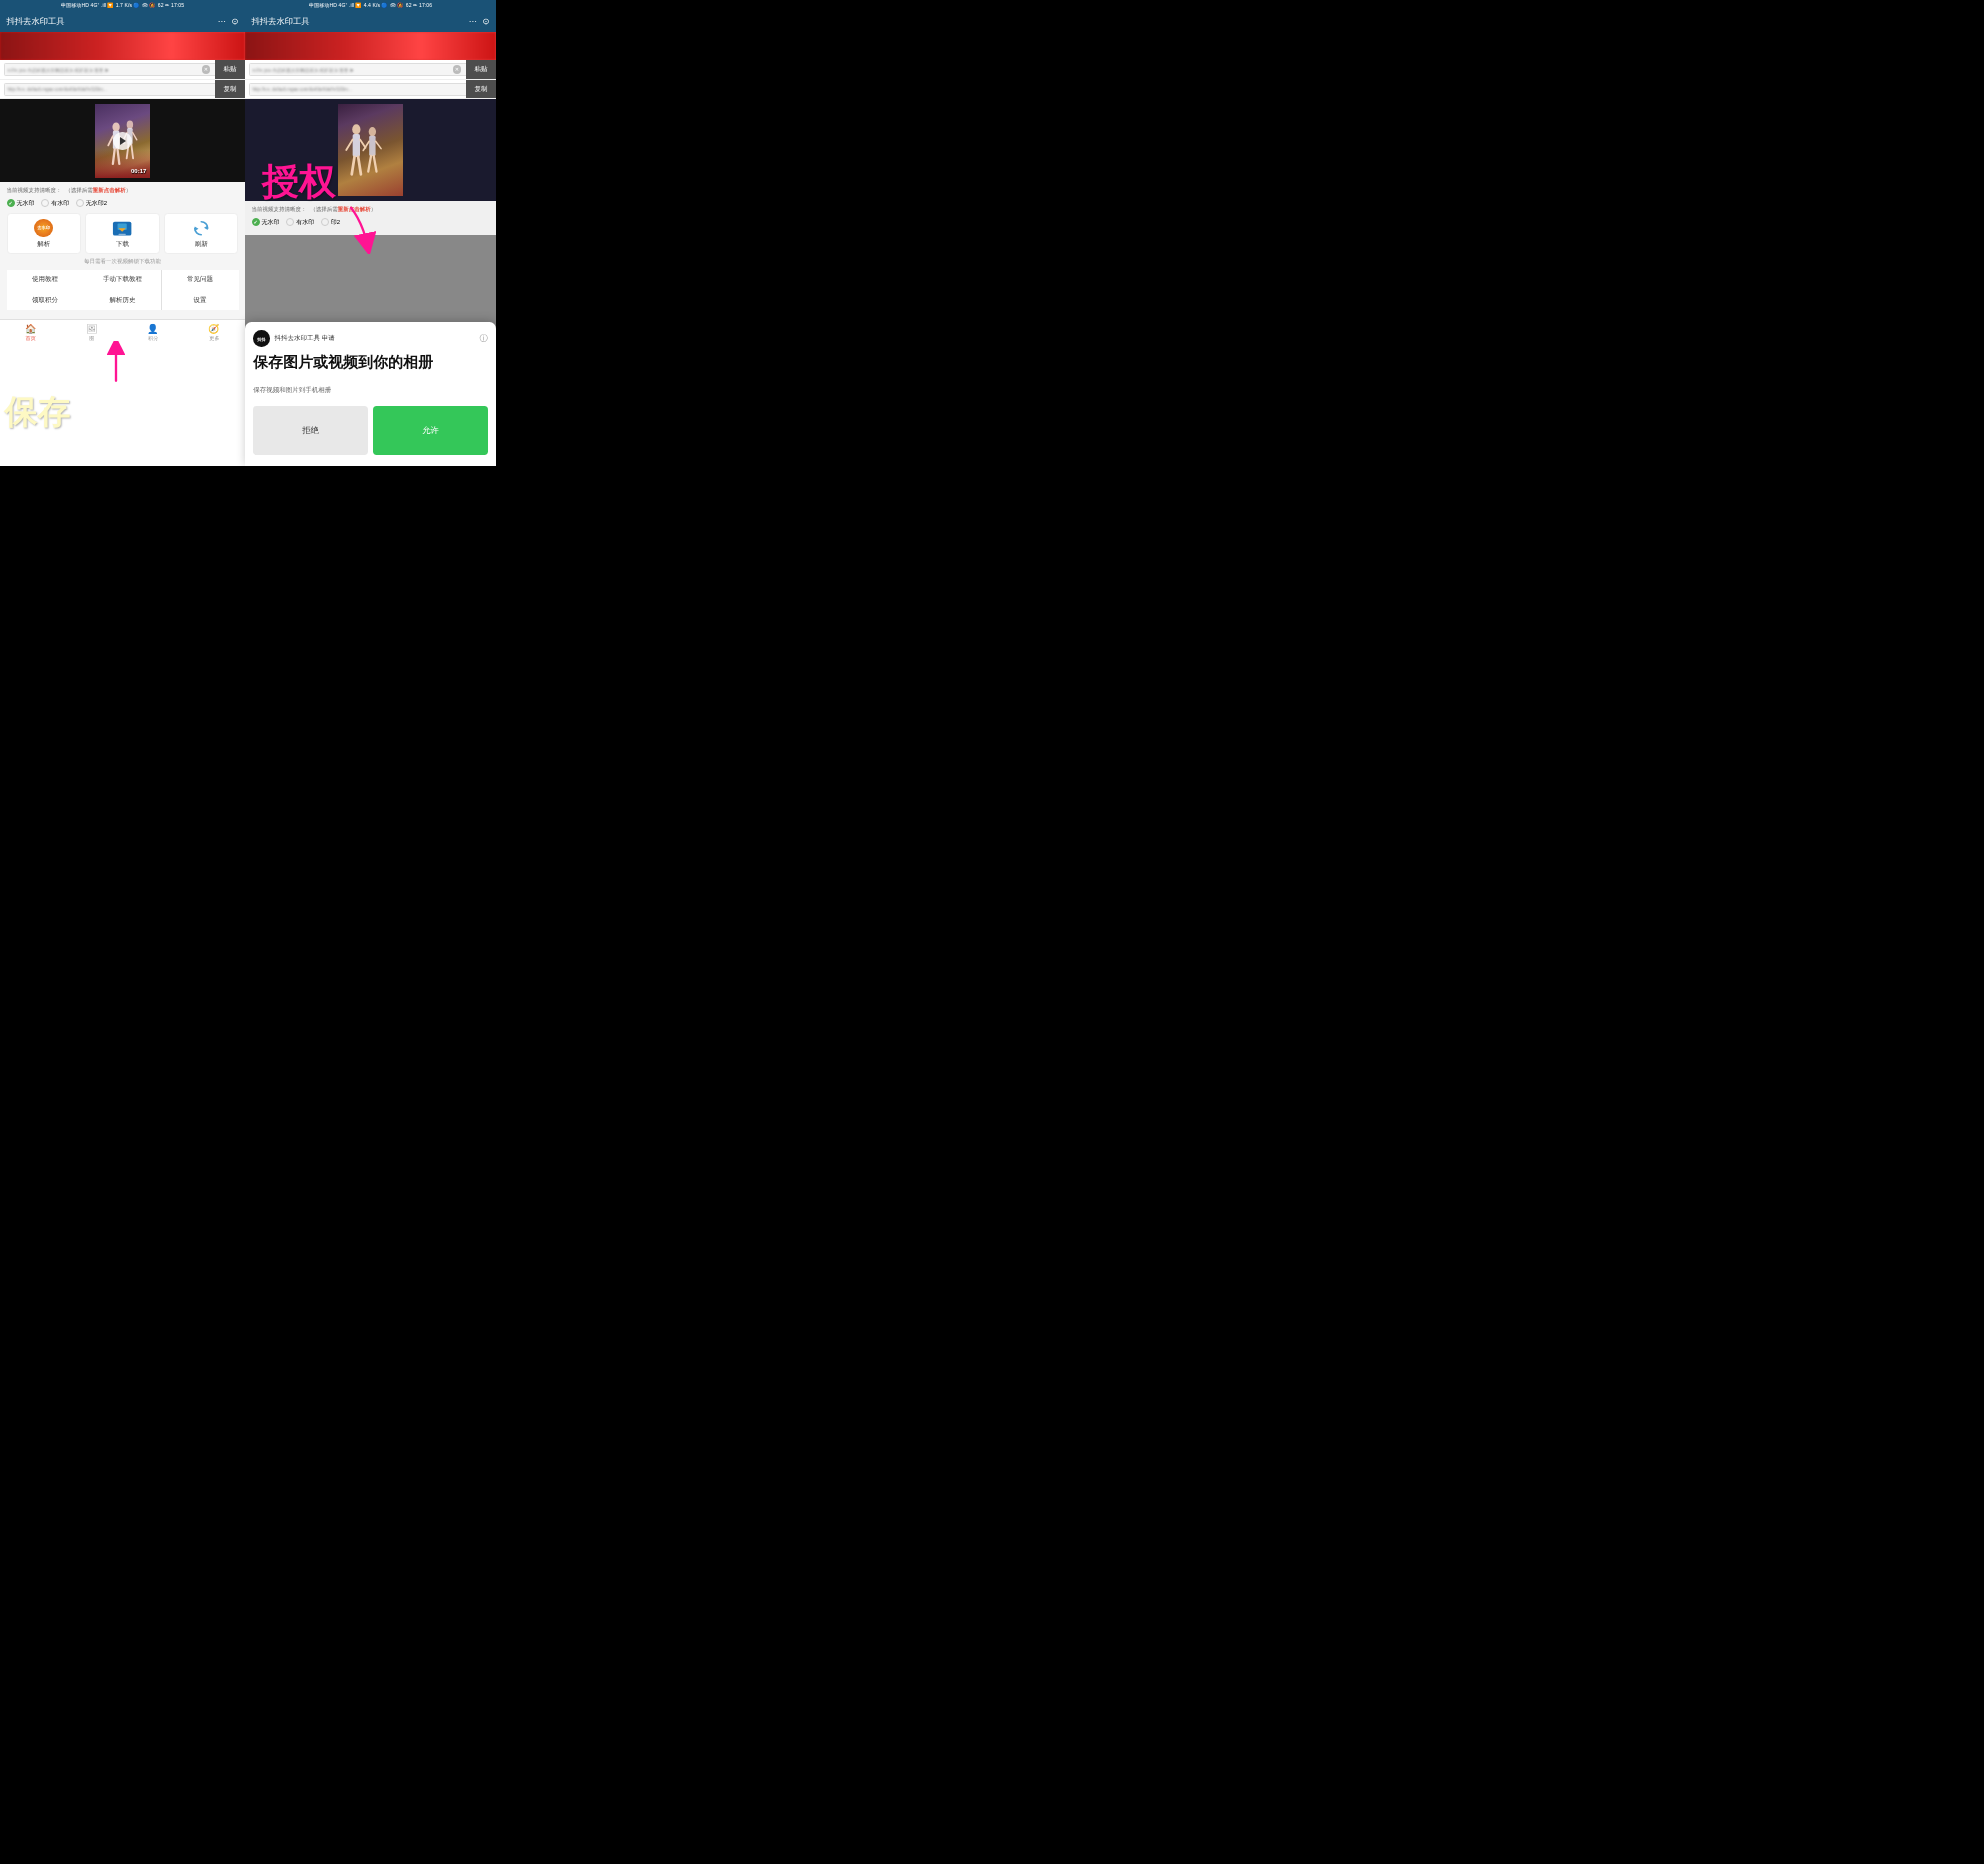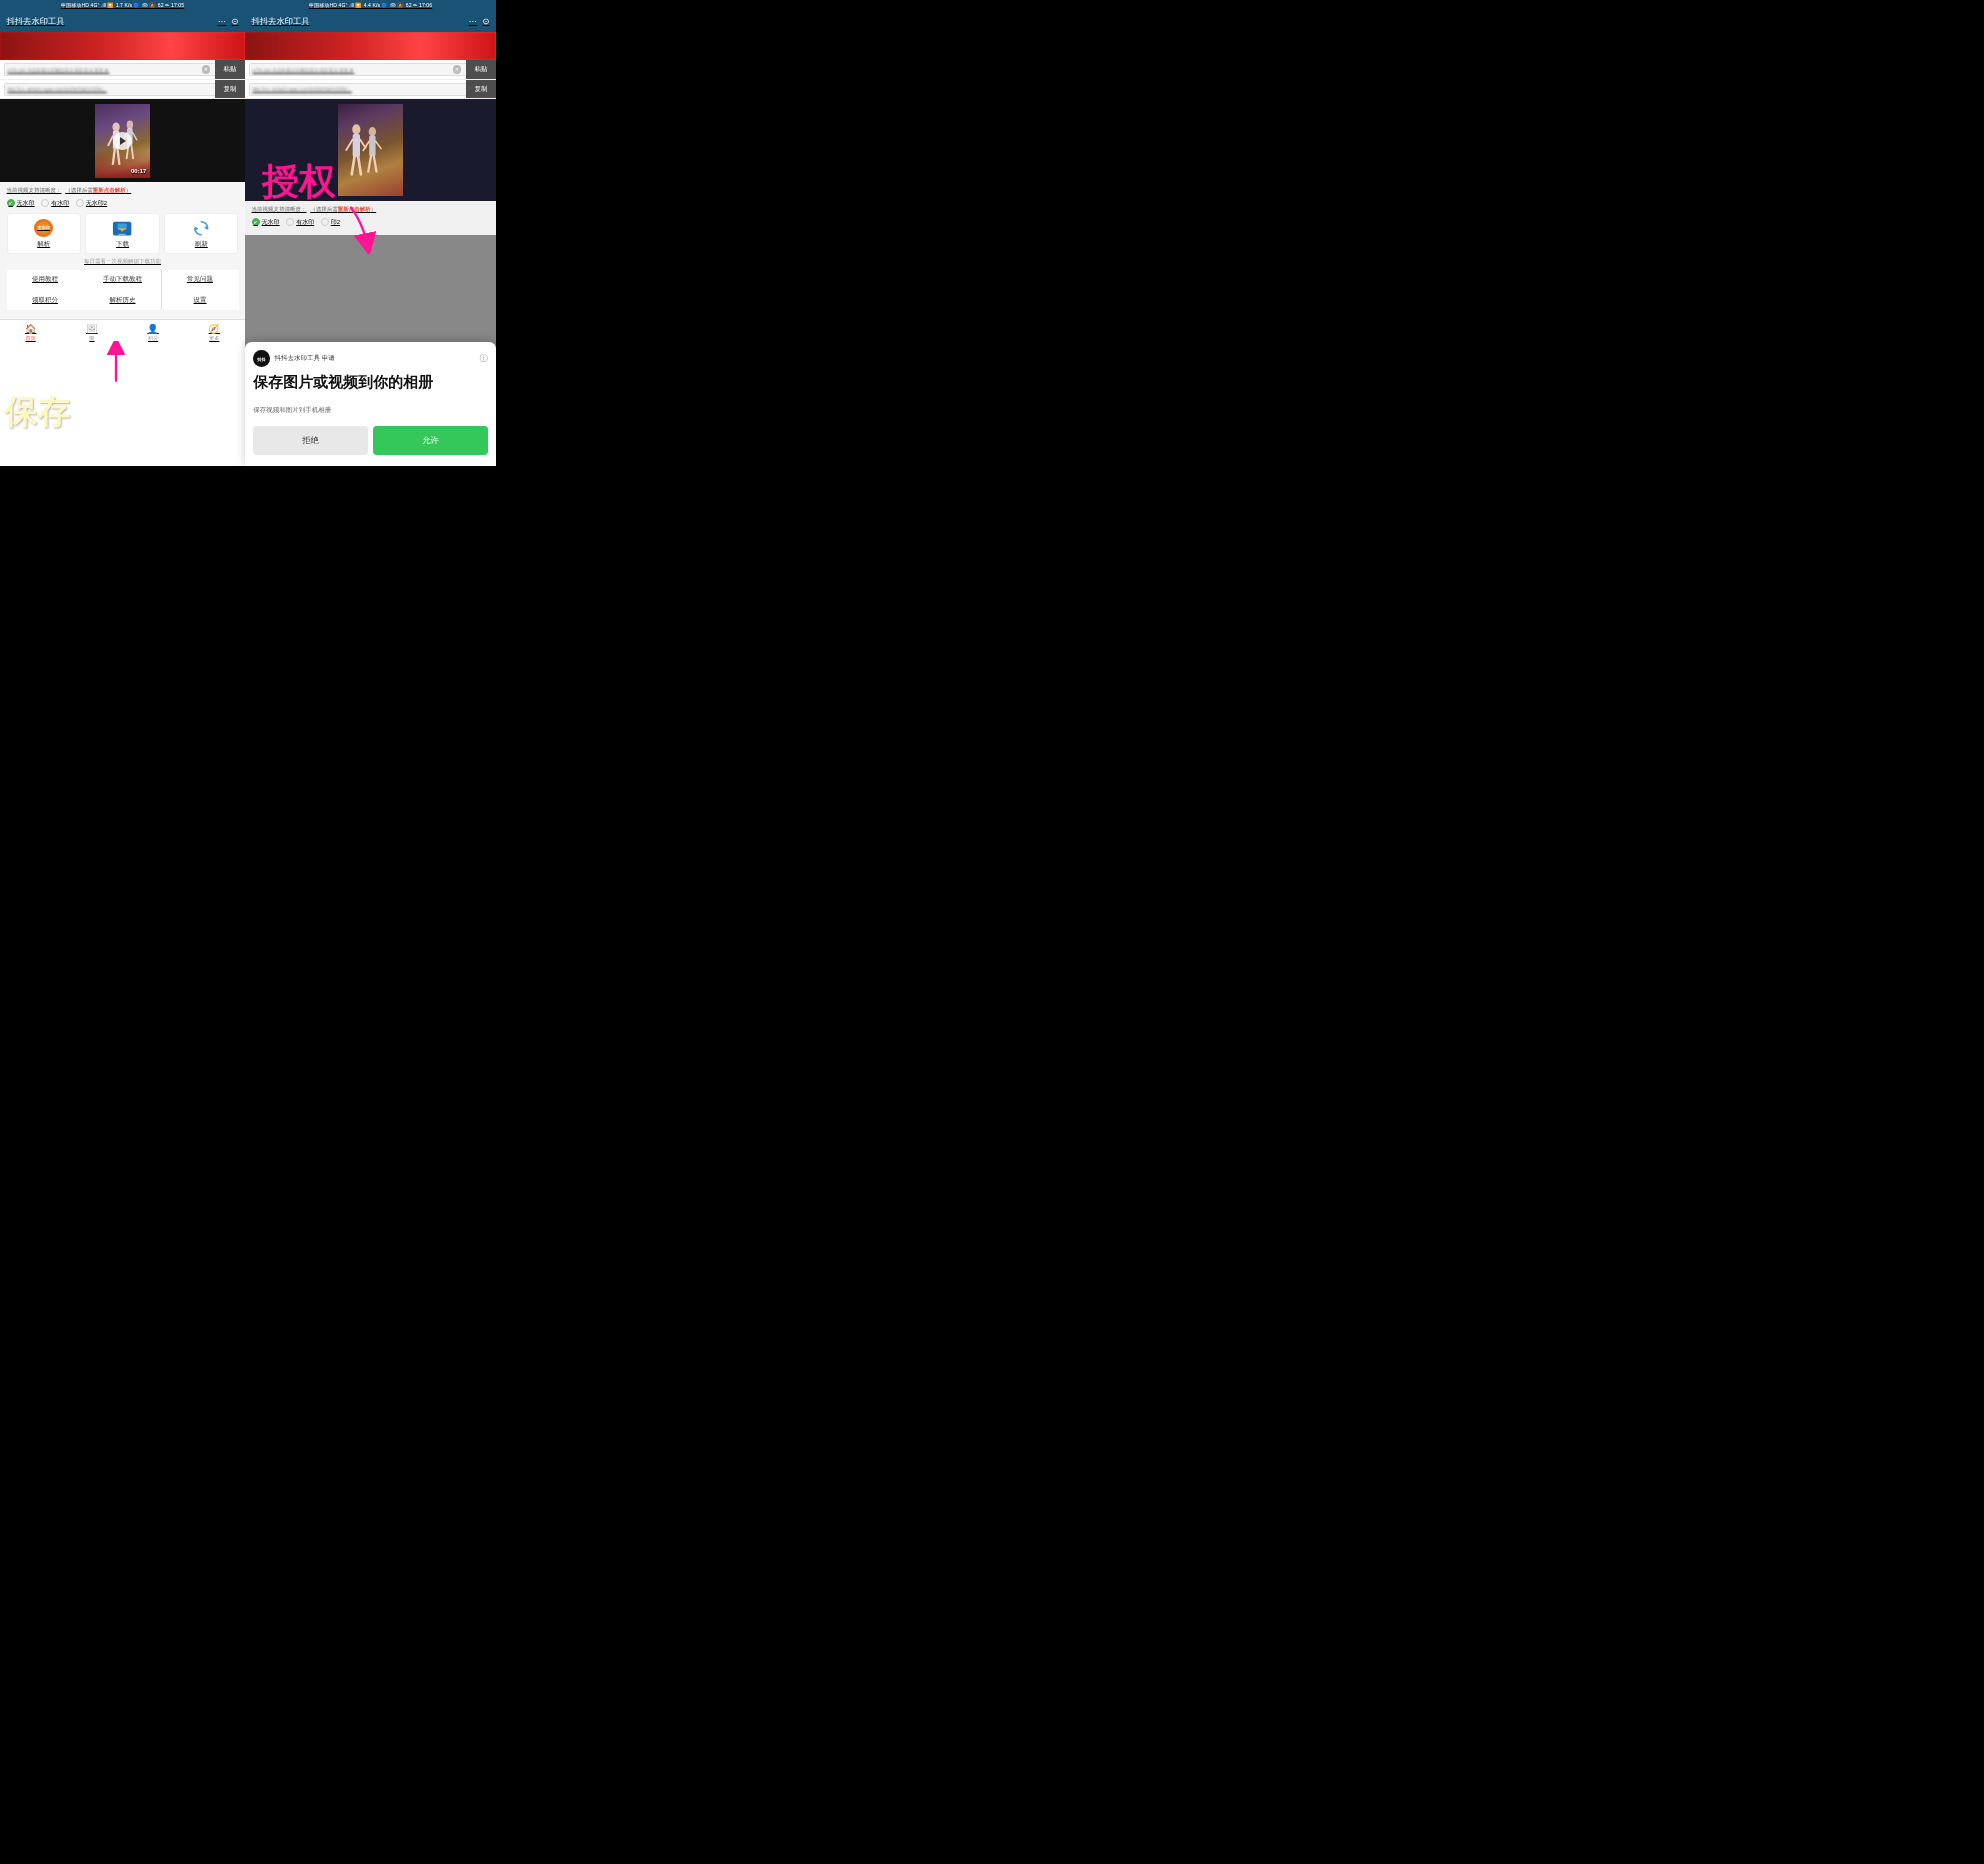--- a/index.html
+++ b/index.html
@@ -11,21 +11,20 @@
       overflow: hidden;
       position: relative;
     }
 
     
     .screens-container {
       display: flex;
       width: 100%;
       height: 100%;
       gap: 0;
-      text-decoration: underline;
     }
 
     
     .phone-left {
       width: 245px;
       height: 100%;
       background: #000;
       position: relative;
       display: flex;
       flex-direction: column;
@@ -426,21 +425,21 @@
       font-size: 6.5px;
       color: #666;
       margin-bottom: 11px;
     }
     .dialog-buttons {
       display: flex;
       gap: 5.5px;
     }
     .dialog-btn {
       flex: 1;
-      padding: 9px;
+      padding: 19px;
       border-radius: 3.7px;
       text-align: center;
       font-size: 8.3px;
       font-weight: 500;
     }
     .dialog-btn-deny {
       background: #e8e8e8;
       color: #333;
     }
     .dialog-btn-allow {

